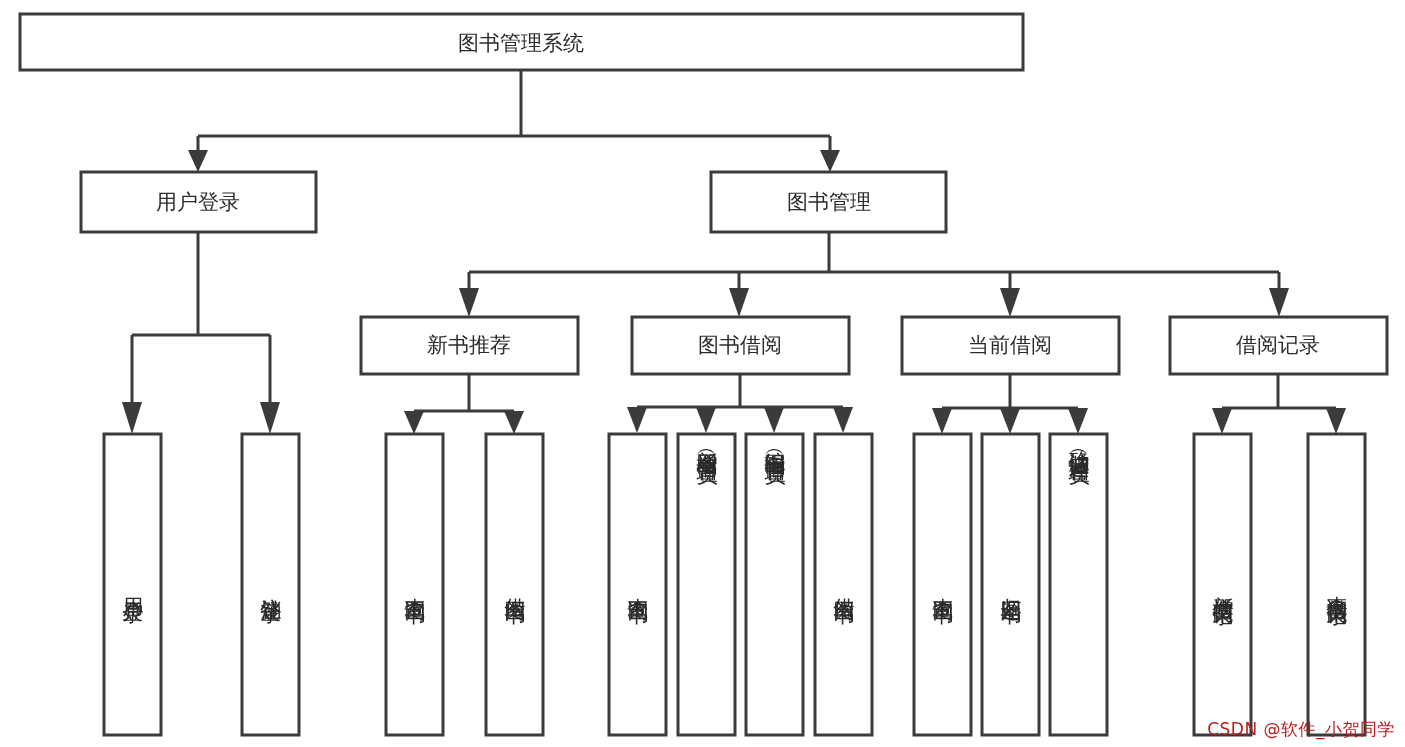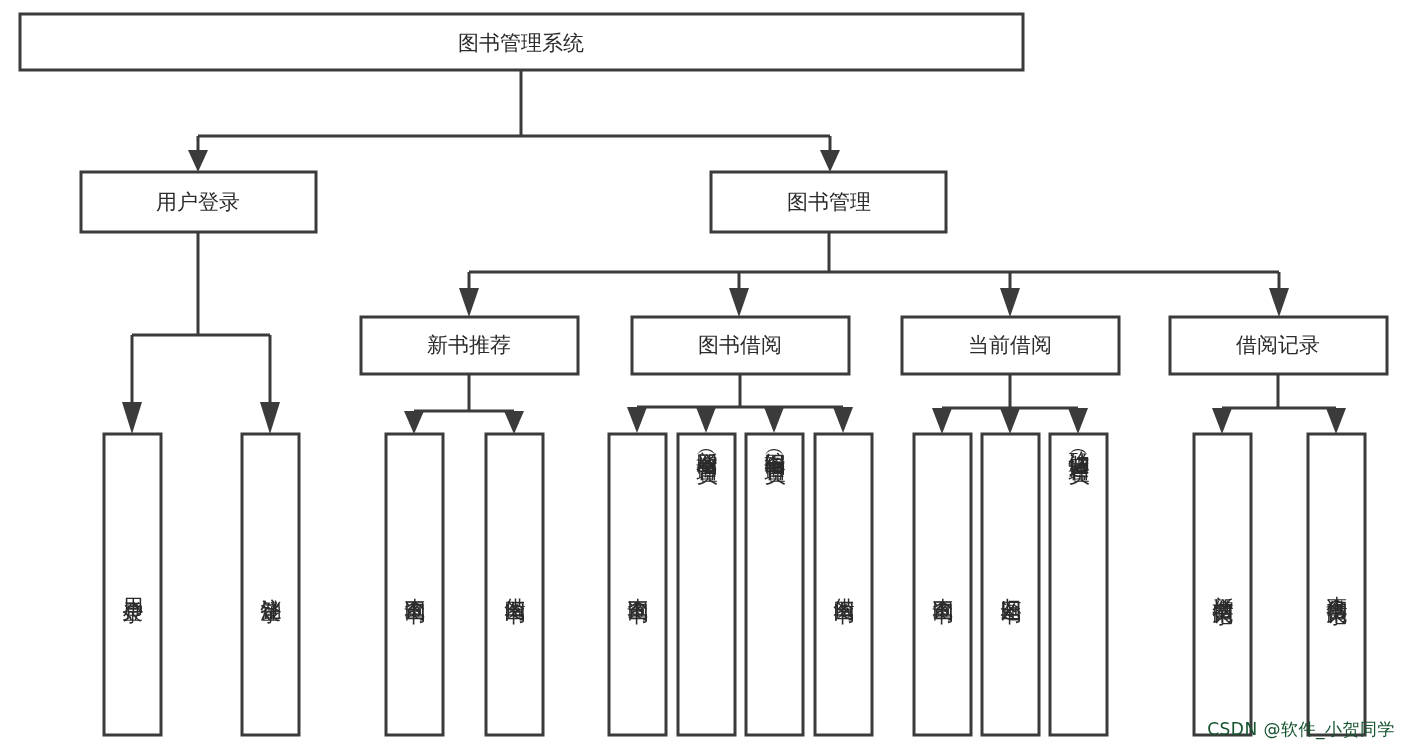--- a/index.html
+++ b/index.html
@@ -67,21 +67,21 @@
     letter-spacing: 2px;
     color: #2b2b2b;
     white-space: nowrap;
   }
   .watermark {
     position: absolute;
     right: 10px;
     bottom: 6px;
     font-family: "DejaVu Sans", "Liberation Sans", sans-serif;
     font-size: 17px;
-    color: #14532d;
+    color: #b91c1c;
     letter-spacing: 0.5px;
     white-space: nowrap;
   }
 </style>
 </head>
 <body>
 
 <div id="diagram-root">
 
   <svg class="canvas" viewBox="0 0 1405 747" xmlns="http://www.w3.org/2000/svg">

